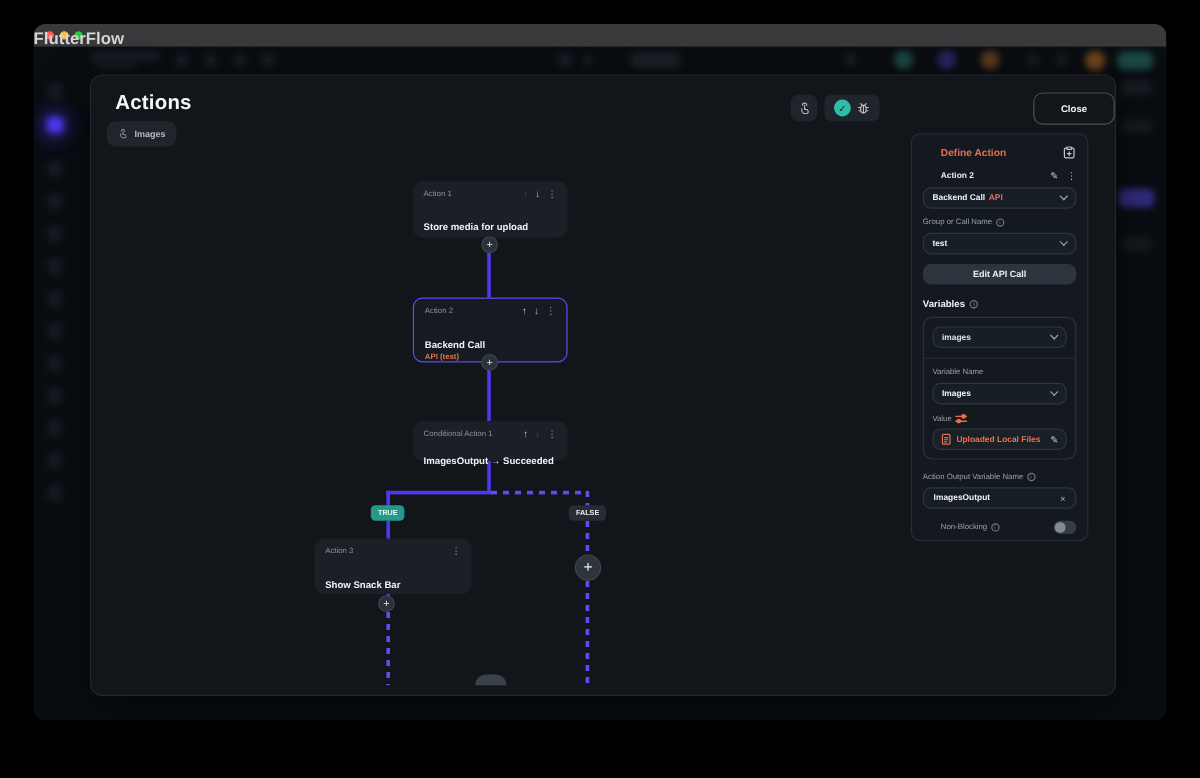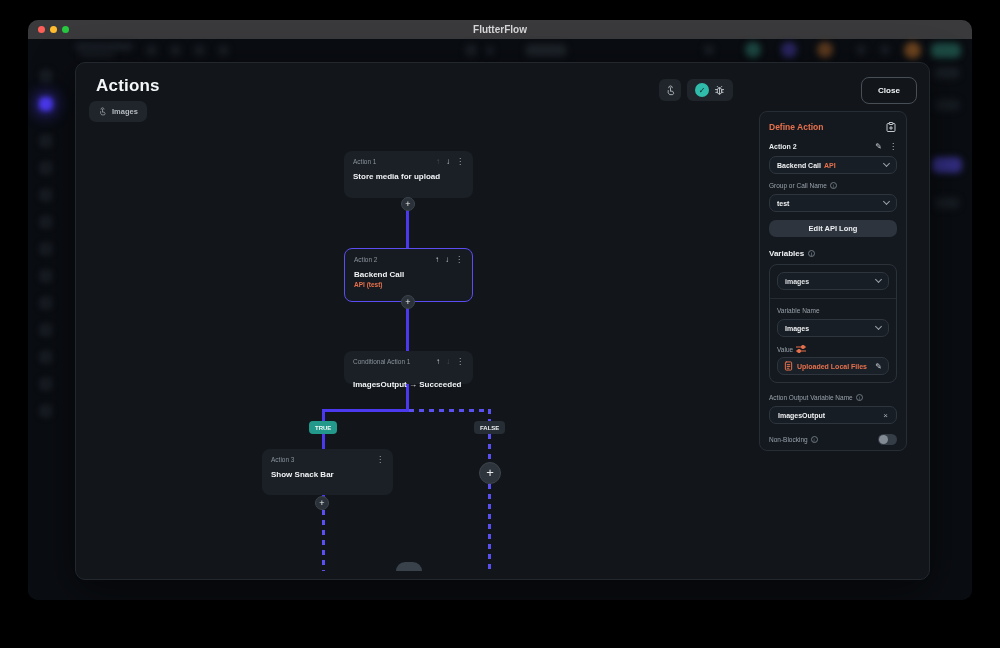--- a/index.html
+++ b/index.html
@@ -8,22 +8,22 @@
   .stage { position:relative; width:1000px; height:648px; background:#000; overflow:hidden; }
 
   
   .window { position:absolute; left:28px; top:20px; width:944px; height:580px;
     background:#0b0e13; border-radius:10px; overflow:hidden;
     box-shadow:0 18px 50px rgba(0,0,0,.8); }
   .titlebar { position:relative; height:19px; background:#3a3a3c; }
   .lights { position:absolute; left:10px; top:6px; display:flex; gap:5px; }
   .light { width:7px; height:7px; border-radius:50%; }
   .light.r { background:#ff5f57; } .light.y { background:#febc2e; } .light.g { background:#28c840; }
-  .win-title { position:absolute; left:0; right:0; top:4px; text-align:center;
-    font-size:10px; font-weight:bold; color:#d6d6d8; }
+  .win-title { position:absolute; left:0; right:0; top:4px; 
+    font-size:14px; font-weight:bold; color:#d6d6d8; }
   .appbody { position:relative; height:561px; background:#0a0d12; }
 
   
   .blurbit { position:absolute; filter:blur(3px); border-radius:6px; }
   .dotrow { background:#1a1f26; }
   .sb-dot { position:absolute; left:11px; width:14px; height:14px; border-radius:5px;
     background:#161b21; filter:blur(2.5px); }
   .sb-dot.active { background:#4b39ef; box-shadow:0 0 14px 4px rgba(75,57,239,.55); }
 
   
@@ -36,21 +36,21 @@
   .tabgroup { position:absolute; left:198px; top:16px; width:267px; height:22px;
     background:#20252b; border-radius:12px; display:flex; }
   .tab { flex:1; display:flex; align-items:center; justify-content:center;
     font-size:7.5px; font-weight:bold; color:#c7cdd3; border-radius:12px; cursor:default; }
   .tab.active { background:#0d1014; color:#ffffff; }
 
   .hdr-iconbtn { position:absolute; top:16px; height:22px; background:#1f252b;
     border-radius:6px; display:flex; align-items:center; justify-content:center; }
   .check-circle { width:14px; height:14px; border-radius:50%; background:#2fbcab;
     color:#08211d; font-size:8px; font-weight:800; display:flex; align-items:center; justify-content:center; }
-  .close-btn { position:absolute; left:785px; top:14px; width:56px; height:27px;
+  .close-btn { position:absolute; left:785px; top:14px; width:68px; height:27px;
     border:1px solid #474e56; border-radius:8px; background:transparent;
     color:#f2f4f6; font-size:8px; font-weight:bold; display:flex; align-items:center; justify-content:center; }
   .chip { position:absolute; left:13px; top:38px; height:21px; padding:0 9px;
     background:#20252b; border-radius:7px; display:flex; align-items:center; gap:5px;
     color:#b4bbc2; font-size:7.5px; font-weight:bold; }
 
   
   .vline { position:absolute; width:3px; background:#4b39ef; }
   .hline { position:absolute; height:3px; background:#4b39ef; }
   .vdash { position:absolute; width:3px;
@@ -58,40 +58,40 @@
   .hdash { position:absolute; height:3px;
     background:repeating-linear-gradient(to right,#5a4ff0 0 5px,transparent 5px 10px); }
 
   .node { position:absolute; background:#1a2026; border-radius:8px; padding:6px 9px; z-index:2; }
   .node.selected { background:#161b21; border:1.5px solid #5b4df2; }
   .node-head { display:flex; align-items:center; }
   .node-label { font-size:6.5px; color:#8a939b; flex:1; }
   .node-icons { display:flex; gap:6px; align-items:center; font-size:8px; }
   .arr { color:#c9ced4; } .arr.dim { color:#464f57; }
   .kebab { color:#aab1b8; font-size:8px; }
-  .node-title { margin-top:6px; font-size:8px; font-weight:bold; color:#f2f4f6; }
+  .node-title { margin-top:19px; font-size:8px; font-weight:bold; color:#f2f4f6; }
   .node-sub { margin-top:2px; font-size:6.5px; font-weight:bold; color:#e8714d; }
 
   .plus { position:absolute; width:14px; height:14px; border-radius:50%;
     background:#2b3138; border:1px solid #3d444c; color:#e8ebee; z-index:3;
     font-size:9px; line-height:12px; text-align:center; }
   .plus.big { width:22px; height:22px; font-size:13px; line-height:19px; background:#2d343b; }
 
   .branch-badge { position:absolute; height:13px; padding:0 6px; border-radius:4px;
     font-size:6px; font-weight:800; color:#f2fbf9; display:flex; align-items:center; z-index:3; }
   .badge-true { background:#22998a; }
   .badge-false { background:#272d34; color:#eef1f4; }
 
   .scroll-dome { position:absolute; left:320px; top:499px; width:26px; height:9px;
     background:#39414b; border-radius:13px 13px 0 0; }
 
   
   .panel { position:absolute; left:683px; top:48px; width:148px; height:340px;
     background:#14191f; border:1px solid #272d35; border-radius:8px; padding:9px 9px; overflow:hidden; }
-  .prow { display:flex; align-items:center; }
+  .prow { display:flex; align-items:center;margin-left:15px; }
   .panel-title { font-size:8.5px; font-weight:800; color:#e8714d; flex:1; }
   .p-action-label { font-size:7px; font-weight:bold; color:#e8ecef; flex:1; }
   .p-icon { color:#c6ccd2; font-size:8px; margin-left:7px; }
   .dropdown { height:18px; border:1px solid #2e353d; background:#181e25; border-radius:7px;
     display:flex; align-items:center; padding:0 7px; margin-top:5px; }
   .dd-text { font-size:7px; font-weight:bold; color:#f0f2f4; flex:1; }
   .dd-tag { font-size:7px; font-weight:bold; color:#e8714d; margin-left:3px; }
   .chev { width:5px; height:5px; border-right:1.4px solid #9aa2ab; border-bottom:1.4px solid #9aa2ab;
     transform:rotate(45deg); margin-top:-3px; }
   .plabel { font-size:6.5px; color:#99a2aa; display:flex; align-items:center; gap:3px; margin-top:8px; }
@@ -315,21 +315,21 @@
           <div class="plabel">
             <span>Group or Call Name</span>
             <span class="info">i</span>
           </div>
 
           <div class="dropdown">
             <span class="dd-text">test</span>
             <span class="chev"></span>
           </div>
 
-          <div class="solid-btn">Edit API Long</div>
+          <div class="solid-btn">Edit API Call</div>
 
           <div class="section-title">
             <span>Variables</span>
             <span class="info">i</span>
           </div>
 
           <div class="groupbox">
             <div class="dropdown" style="margin-top:0">
               <span class="dd-text" style="color:#dfe3e7">images</span>
               <span class="chev"></span>

